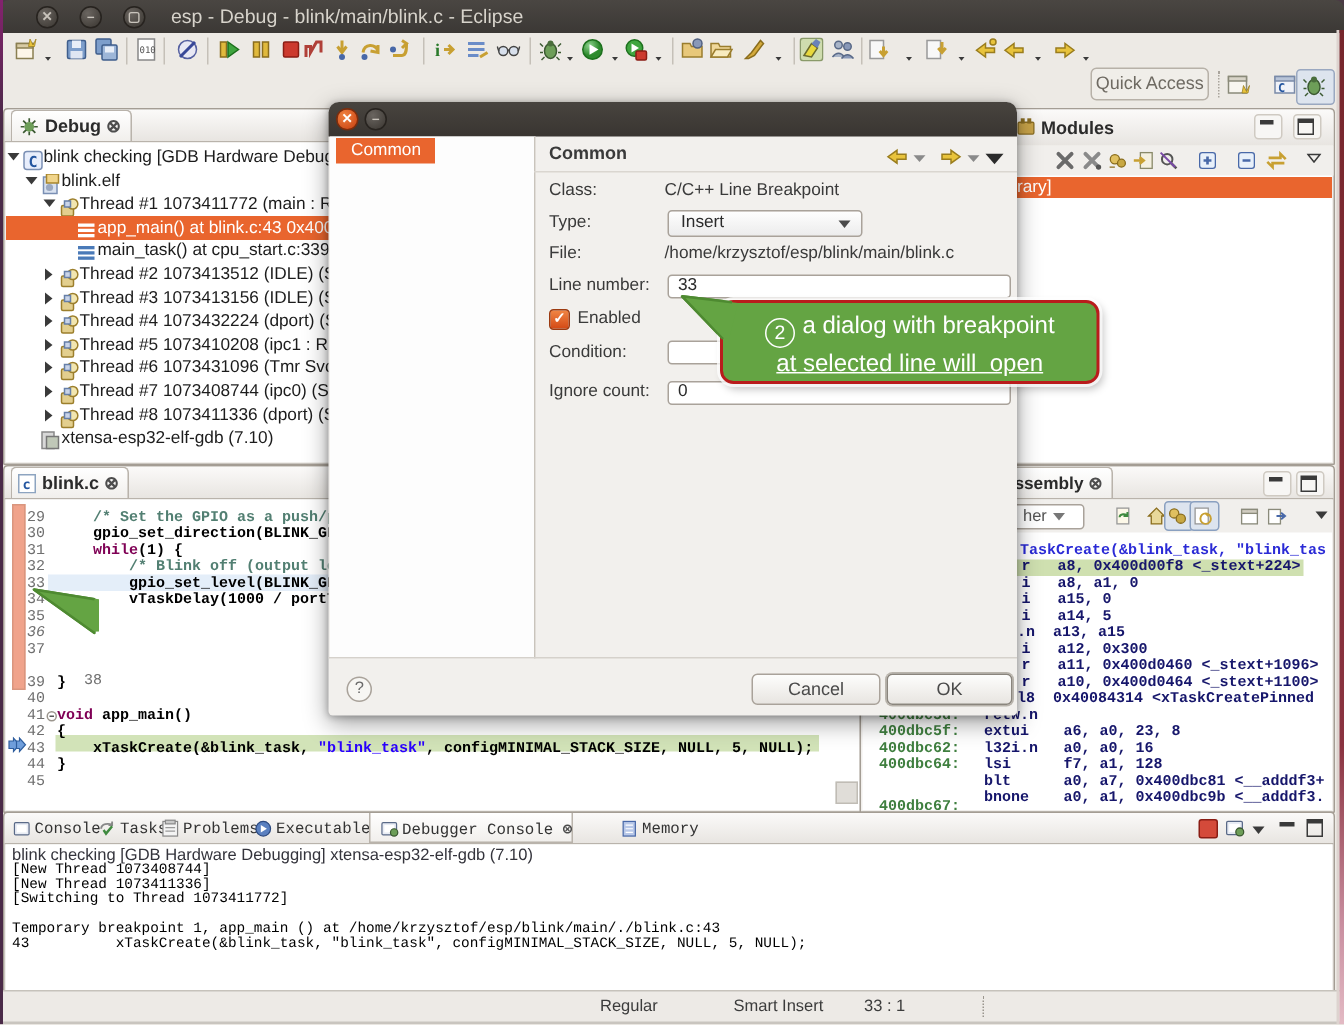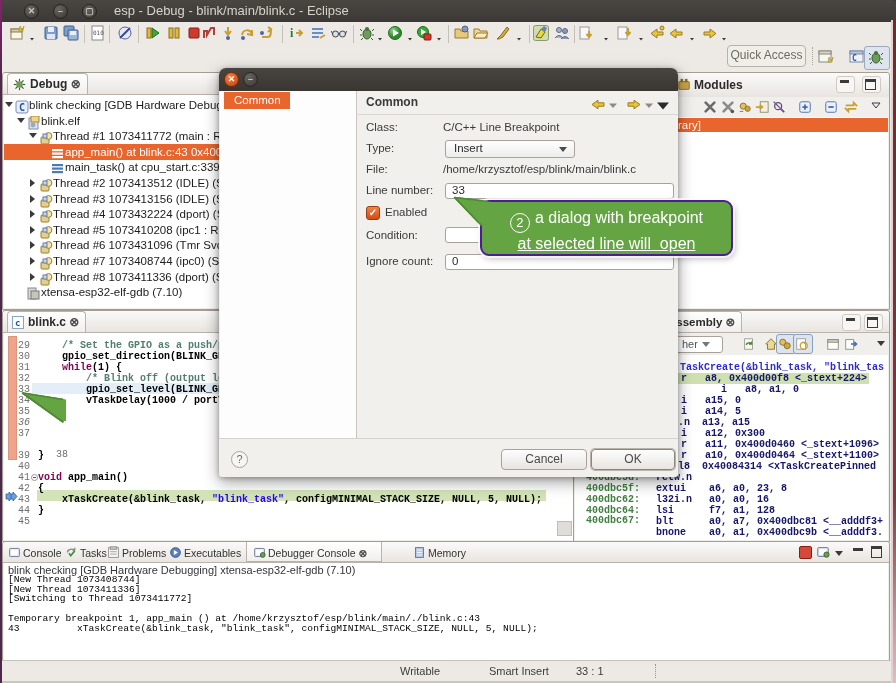--- a/index.html
+++ b/index.html
@@ -26,21 +26,21 @@
 .mm{position:absolute;top:3px;width:17px;height:15px;background:#f7f6f4;border:1px solid #cfcac2;border-radius:3px;}
 .trow{position:absolute;left:0;width:100%;height:16px;font-size:11.5px;color:#1c1c1c;white-space:nowrap;}
 .trow .tw{position:absolute;top:2px;}
 .sel{background:#E9652E;color:#fff;}
 .code{font-family:"Liberation Mono",monospace;font-size:10px;font-weight:bold;white-space:pre;}
 .lnum{position:absolute;left:0px;width:26px;text-align:right;color:#6f6f6f;
   font-family:"Liberation Mono",monospace;font-size:10px;}
 .cmt{color:#527f72;}
 .kw{color:#7f0055;}
 .str{color:#2a00ff;}
-.co{position:absolute;background:#64a443;border:2px solid #4c1d95;border-radius:9px;
+.co{position:absolute;background:#64a443;border:2px solid #b91c1c;border-radius:9px;
   box-shadow:0 0 0 2px rgba(255,255,255,.75),2px 3px 6px rgba(0,0,0,.25);
   color:#fff;text-align:center;font-size:16px;}
 .cn{display:inline-block;width:18px;height:18px;border:1.5px solid #fff;border-radius:50%;
   line-height:18px;font-size:13px;text-align:center;vertical-align:-4px;margin-right:5px;}
 .btn{position:absolute;height:19px;background:linear-gradient(#fdfdfc,#e8e5e1);
   border:1px solid #a9a29a;border-radius:4px;font-size:12px;color:#4a4a4a;text-align:center;line-height:18px;}
 .flab{position:absolute;font-size:11.5px;color:#3a3a3a;}
 .tf{position:absolute;background:#fff;border:1px solid #a9a29a;border-radius:3px;}
 .ctab{position:absolute;top:2px;height:18px;font-size:10.5px;color:#333;white-space:nowrap;}
 </style>
@@ -528,49 +528,49 @@
           <path d="M10 6 L12 8" stroke="#c8a032" stroke-width="1.5"></path>
         </svg>
         <svg style="position:absolute;left:301px;top:7px" width="10" height="8" viewBox="0 0 10 8">
           <path d="M1 1 L9 1 L5 6 Z" fill="#3a3a3a"></path>
         </svg>
       </div>
     <div class="pbody" style="top:44px;" id="disbody">
         <div style="position:absolute;left:0;top:18px;width:294px;height:11px;background:#cfe0b0;"></div>
         <div class="code" style="position:absolute;left:105px;top:7px;color:#2b2bd6;">TaskCreate(&amp;blink_task, "blink_tas</div>
         <div class="code" style="position:absolute;left:106px;top:18px;color:#16166b;">r   a8, 0x400d00f8 &lt;_stext+224&gt;</div>
-        <div class="code" style="position:absolute;left:106px;top:29px;color:#16166b;padding-left:40px;">i   a8, a1, 0</div>
+        <div class="code" style="position:absolute;left:106px;top:29px;color:#16166b;">i   a8, a1, 0</div>
         <div class="code" style="position:absolute;left:106px;top:40px;color:#16166b;">i   a15, 0</div>
         <div class="code" style="position:absolute;left:106px;top:51px;color:#16166b;">i   a14, 5</div>
         <div class="code" style="position:absolute;left:103px;top:62px;color:#16166b;">.n  a13, a15</div>
         <div class="code" style="position:absolute;left:106px;top:73px;color:#16166b;">i   a12, 0x300</div>
         <div class="code" style="position:absolute;left:106px;top:84px;color:#16166b;">r   a11, 0x400d0460 &lt;_stext+1096&gt;</div>
         <div class="code" style="position:absolute;left:106px;top:95px;color:#16166b;">r   a10, 0x400d0464 &lt;_stext+1100&gt;</div>
         <div class="code" style="position:absolute;left:103px;top:106px;color:#16166b;">l8  0x40084314 &lt;xTaskCreatePinned</div>
         <div class="code" style="position:absolute;left:11px;top:117px;color:#3f7f3f;">400dbc5d:</div>
         <div class="code" style="position:absolute;left:81px;top:117px;color:#16166b;">retw.n</div>
         <div class="code" style="position:absolute;left:11px;top:128px;color:#3f7f3f;">400dbc5f:</div>
         <div class="code" style="position:absolute;left:81px;top:128px;color:#16166b;">extui</div>
         <div class="code" style="position:absolute;left:134px;top:128px;color:#16166b;">a6, a0, 23, 8</div>
         <div class="code" style="position:absolute;left:11px;top:139px;color:#3f7f3f;">400dbc62:</div>
         <div class="code" style="position:absolute;left:81px;top:139px;color:#16166b;">l32i.n</div>
         <div class="code" style="position:absolute;left:134px;top:139px;color:#16166b;">a0, a0, 16</div>
         <div class="code" style="position:absolute;left:11px;top:150px;color:#3f7f3f;">400dbc64:</div>
         <div class="code" style="position:absolute;left:81px;top:150px;color:#16166b;">lsi</div>
         <div class="code" style="position:absolute;left:134px;top:150px;color:#16166b;">f7, a1, 128</div>
-        <div class="code" style="position:absolute;left:11px;top:160px;color:#3f7f3f;">400dbc67:</div>
+        <div class="code" style="position:absolute;left:11px;top:178px;color:#3f7f3f;">400dbc67:</div>
         <div class="code" style="position:absolute;left:81px;top:161px;color:#16166b;">blt</div>
         <div class="code" style="position:absolute;left:134px;top:161px;color:#16166b;">a0, a7, 0x400dbc81 &lt;__adddf3+</div>
         <div class="code" style="position:absolute;left:81px;top:172px;color:#16166b;">bnone</div>
         <div class="code" style="position:absolute;left:134px;top:172px;color:#16166b;">a0, a1, 0x400dbc9b &lt;__adddf3.</div>
       </div>
   </div>
 
   <div id="conpanel" class="abs panel" style="left:2px;top:541px;width:886px;height:119px;">
-    <div class="ptabbar" id="contabs" style="height:20px;">
+    <div class="ptabbar" id="contabs" style="height:20px;font-family:Liberation Mono, monospace;">
         <svg style="position:absolute;left:5px;top:4px" width="13" height="13" viewBox="0 0 16 16">
           <rect x="2" y="3" width="12" height="10" rx="1" fill="#e8ecf4" stroke="#5a6a88"></rect>
           <rect x="4" y="5" width="8" height="6" fill="#fff"></rect>
         </svg>
         <span class="ctab" style="left:20px;padding-top:3px;">Console</span>
         <svg style="position:absolute;left:62px;top:4px" width="13" height="13" viewBox="0 0 16 16">
           <path d="M3 8 C3 4 9 3 12 5 M12 2 L12 5 L9 5" fill="none" stroke="#888" stroke-width="1.5"></path>
           <path d="M5 9 L7 12 L12 6" fill="none" stroke="#3f8a3f" stroke-width="2"></path>
         </svg>
         <span class="ctab" style="left:77px;padding-top:3px;">Tasks</span>
@@ -615,21 +615,21 @@
       <pre class="code" style="position:absolute;left:4px;top:12px;margin:0;font-weight:normal;font-size:9.6px;line-height:9.7px;color:#000;">[New Thread 1073408744]
 [New Thread 1073411336]
 [Switching to Thread 1073411772]
 
 Temporary breakpoint 1, app_main () at /home/krzysztof/esp/blink/main/./blink.c:43
 43          xTaskCreate(&amp;blink_task, "blink_task", configMINIMAL_STACK_SIZE, NULL, 5, NULL);</pre>
     </div>
   </div>
 
   <div class="abs" style="left:0;top:660px;width:896px;height:23px;background:#EDEAE6;border-top:1px solid #c6c2bb;">
-    <span style="position:absolute;left:400px;top:4px;font-size:11px;color:#3c3c3c;">Writable</span>
+    <span style="position:absolute;left:400px;top:4px;font-size:11px;color:#3c3c3c;">Regular</span>
     <span style="position:absolute;left:489px;top:4px;font-size:11px;color:#3c3c3c;">Smart Insert</span>
     <span style="position:absolute;left:576px;top:4px;font-size:11px;color:#3c3c3c;">33 : 1</span>
     <span style="position:absolute;left:655px;top:3px;height:14px;border-left:1px dotted #9a958d;"></span>
     <div style="position:absolute;left:0;bottom:0;width:896px;height:3px;background:#c9c5bf;"></div>
   </div>
 
   <div id="dialog" class="abs" style="left:219px;top:68px;width:459px;height:409px;background:#F2F0ED;z-index:10;
       border-radius:7px 7px 3px 3px;box-shadow:0 5px 16px rgba(0,0,0,.38),0 1px 5px rgba(0,0,0,.28);">
     <div style="position:absolute;left:0;top:0;width:100%;height:23px;background:linear-gradient(#48443f,#393531);border-radius:7px 7px 0 0;">
       <span style="position:absolute;left:5px;top:4px;width:13px;height:13px;border-radius:50%;background:radial-gradient(circle at 35% 30%,#f0813f,#c63f10);border:1px solid #7c2d0c;color:#fff;font-size:9px;line-height:13px;text-align:center;font-weight:bold;">✕</span>

